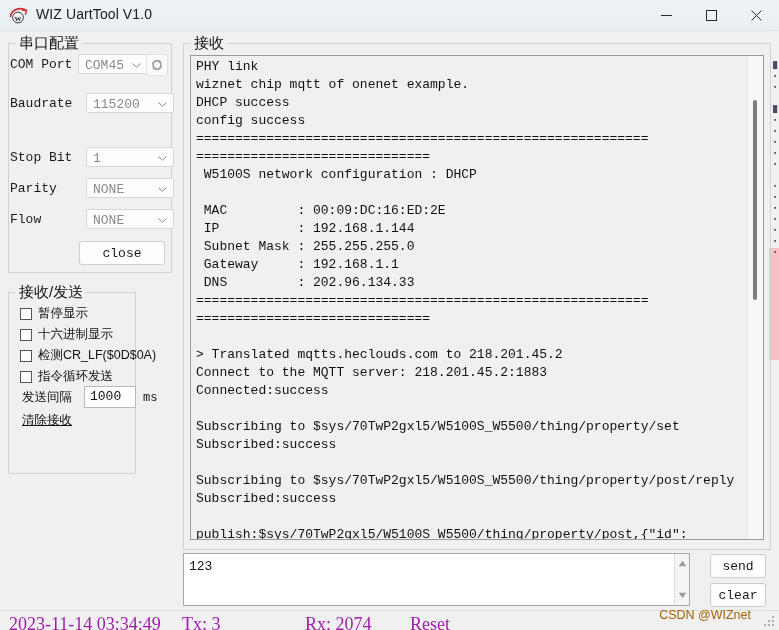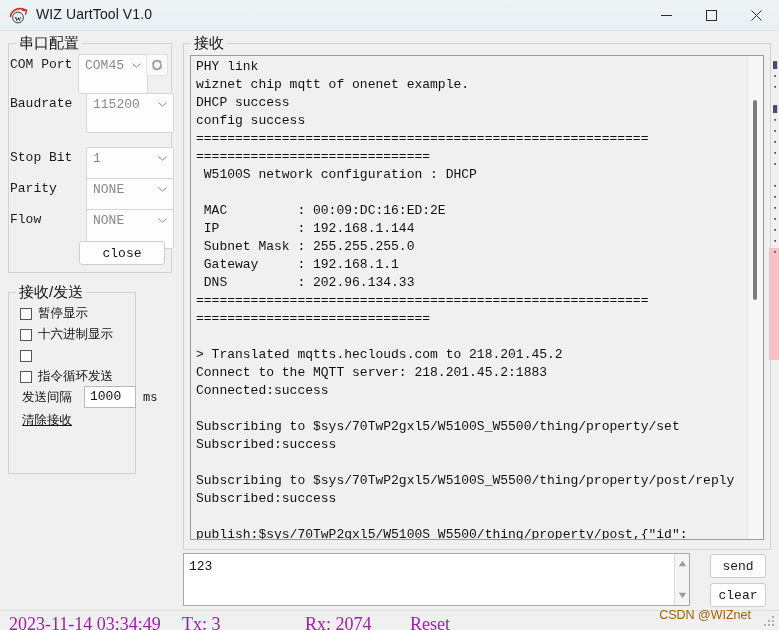--- a/index.html
+++ b/index.html
@@ -83,21 +83,21 @@
 
   
   .cfg-row { position: absolute; left: 10px; height: 24px; }
   .cfg-label {
     position: absolute; left: 0; top: 3px;
     font-family: "Liberation Mono", monospace;
     font-size: 13px; color: #1a1a1a; white-space: nowrap;
   }
   .combo {
     position: absolute;
-    height: 40px;
+    height: 20px;
     background: #fdfdfd;
     border: 1px solid #d6d6d6;
     border-radius: 2px;
     box-sizing: border-box;
   }
   .combo .val {
     position: absolute; left: 6px; top: 3px;
     font-family: "Liberation Mono", monospace;
     font-size: 13px; color: #8a8a8a; white-space: nowrap;
   }
@@ -391,20 +391,21 @@
   <div class="chk-row" style="top:304px">
     <span class="chk"></span>
     <span class="chk-label">暂停显示</span>
   </div>
   <div class="chk-row" style="top:325px">
     <span class="chk"></span>
     <span class="chk-label">十六进制显示</span>
   </div>
   <div class="chk-row" style="top:346px">
     <span class="chk"></span>
+    <span class="chk-label">检测CR_LF($0D$0A)</span>
   </div>
   <div class="chk-row" style="top:367px">
     <span class="chk"></span>
     <span class="chk-label">指令循环发送</span>
   </div>
 
   <div class="interval-row">
     <div class="interval-label">发送间隔</div>
     <div class="interval-input">
       <span>1000</span>

